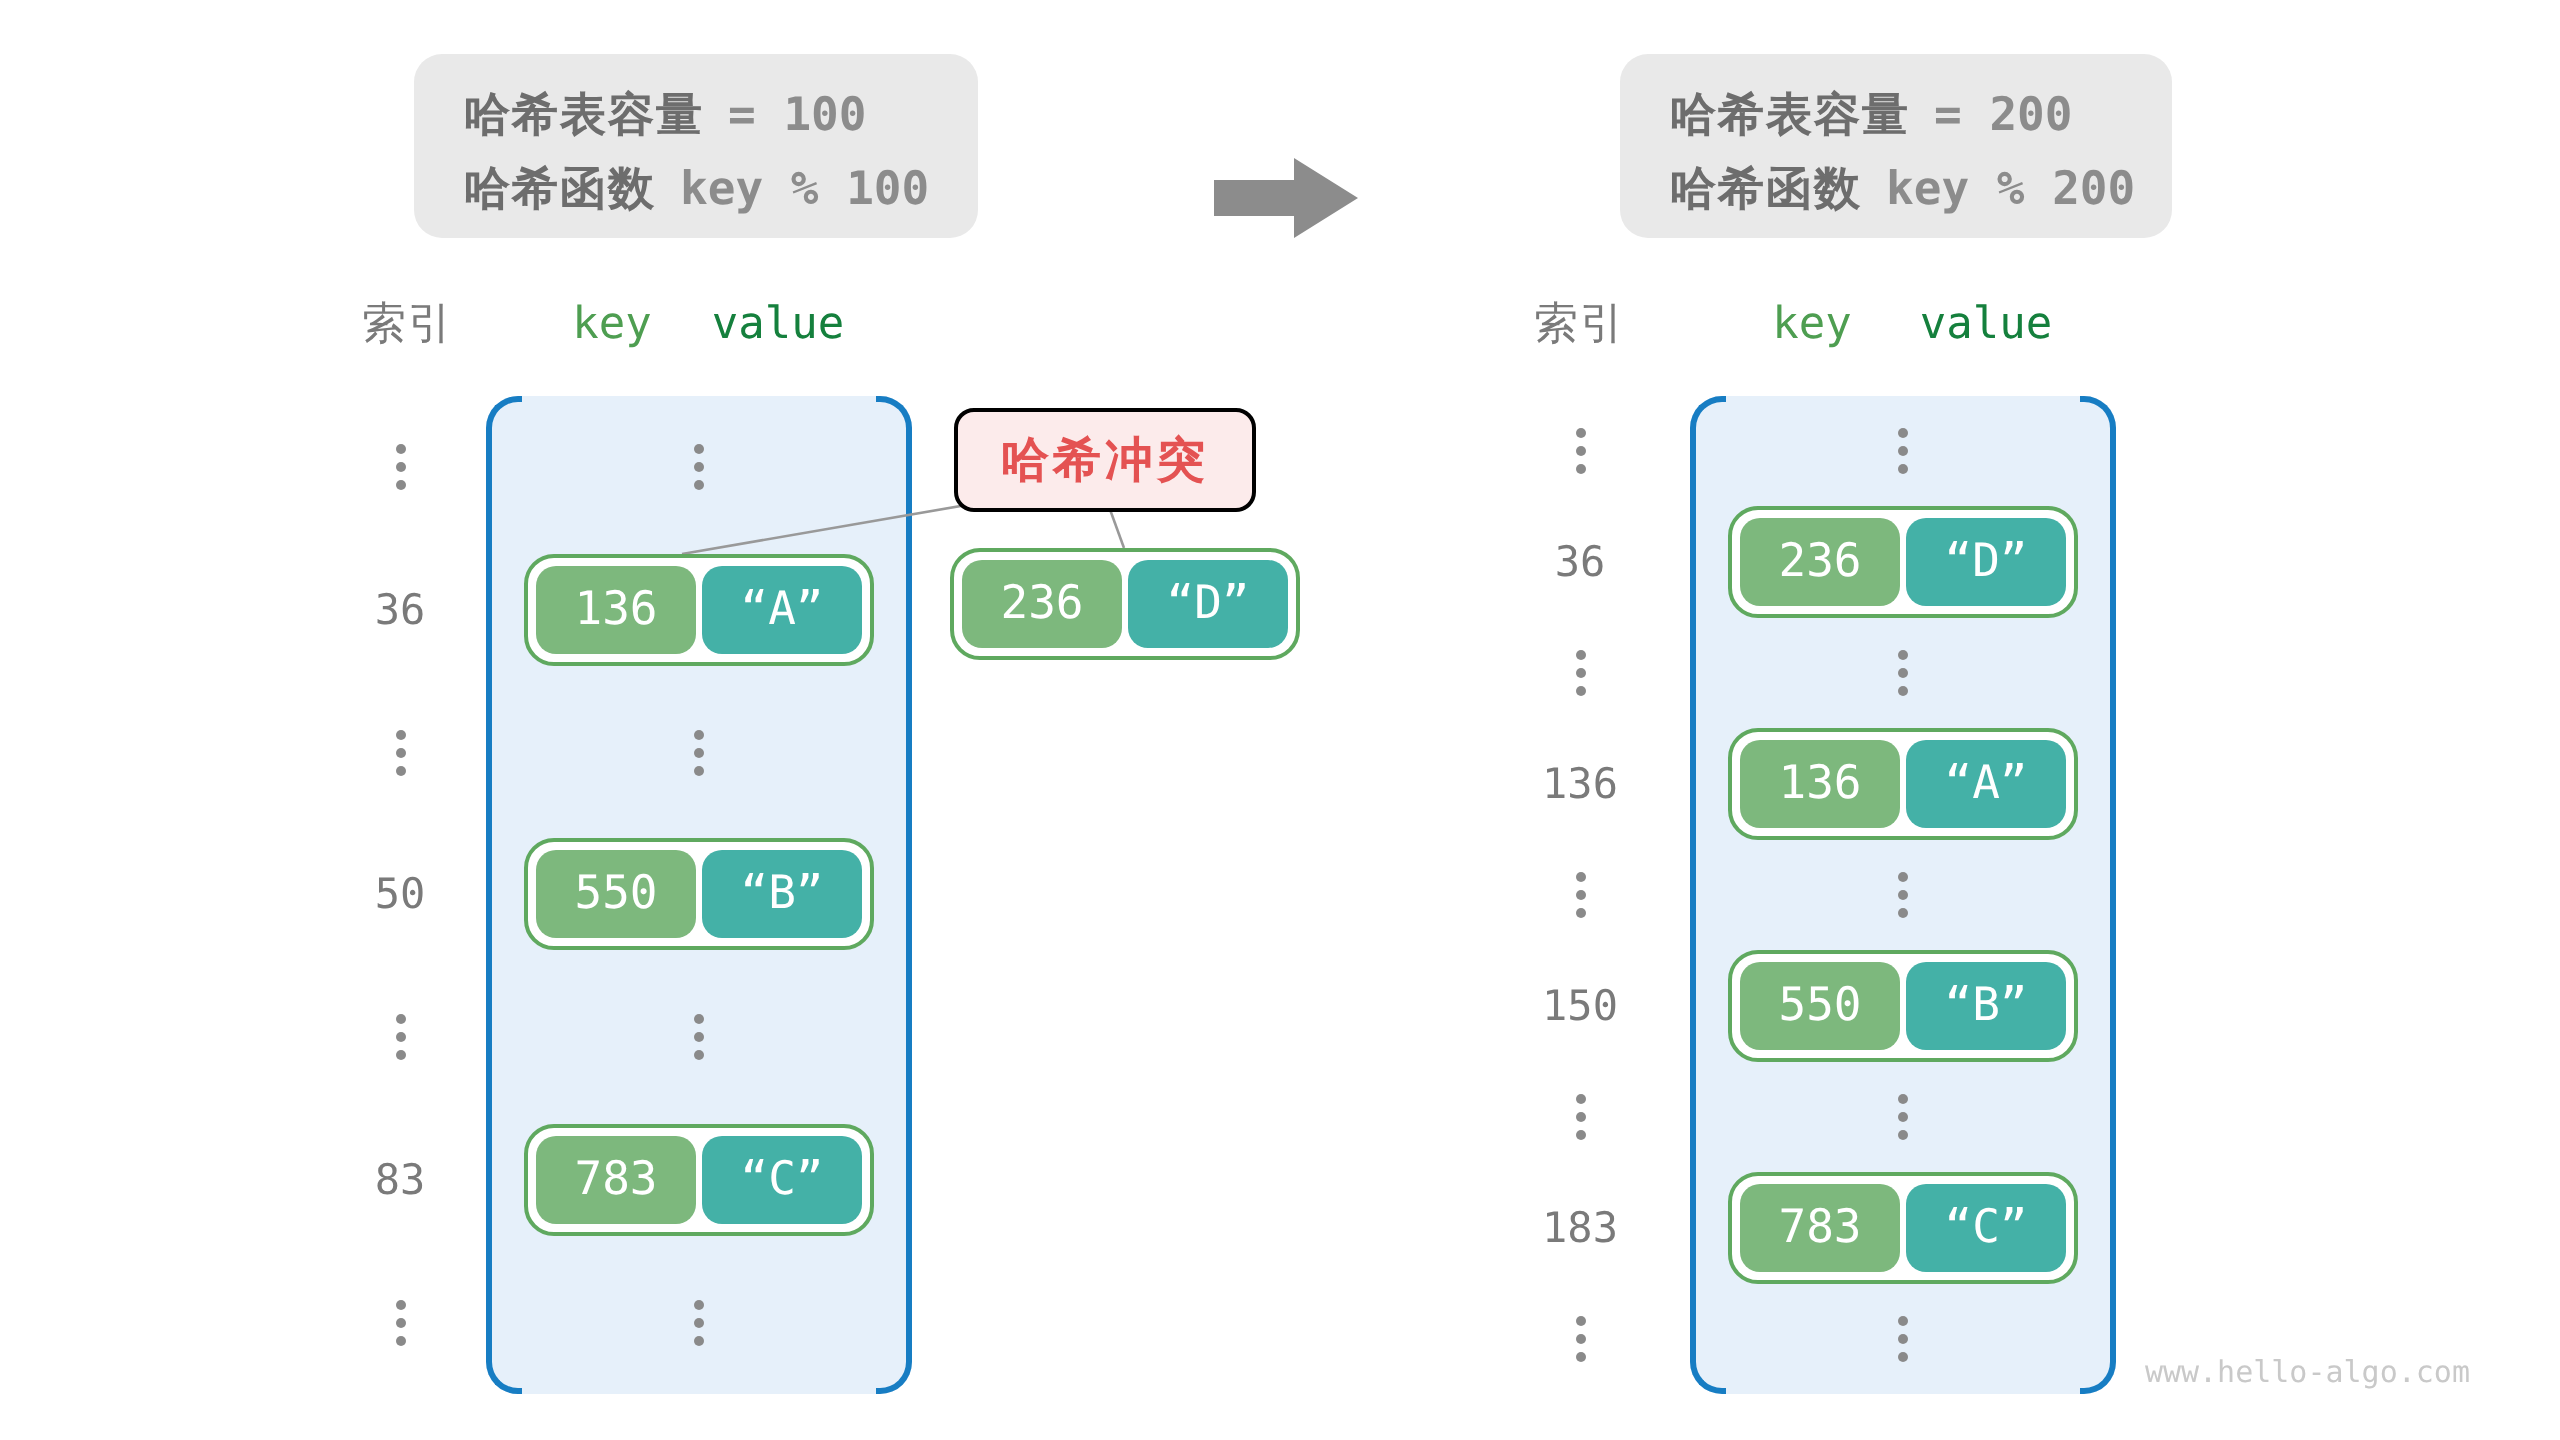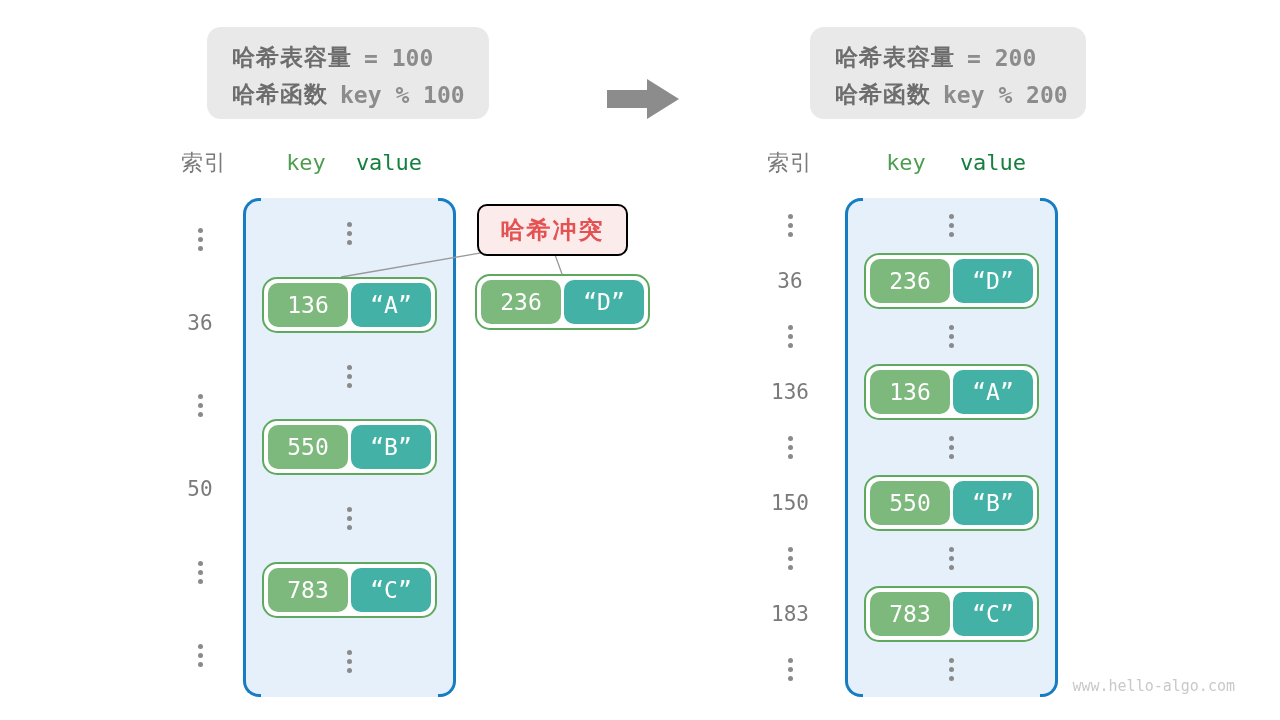--- a/index.html
+++ b/index.html
@@ -134,20 +134,23 @@
         <span class="idx-text">50</span>
       </div>
     <div class="slot">
         <div class="dots">
           <i></i>
           <i></i>
           <i></i>
         </div>
       </div>
     <div class="slot">
+        <span class="idx-text">83</span>
+      </div>
+    <div class="slot">
         <div class="dots">
           <i></i>
           <i></i>
           <i></i>
         </div>
       </div>
   </div>
 
   <div class="tbox" style="left:243px; top:198px; width:213px; height:499px;">
     <div class="slot">

